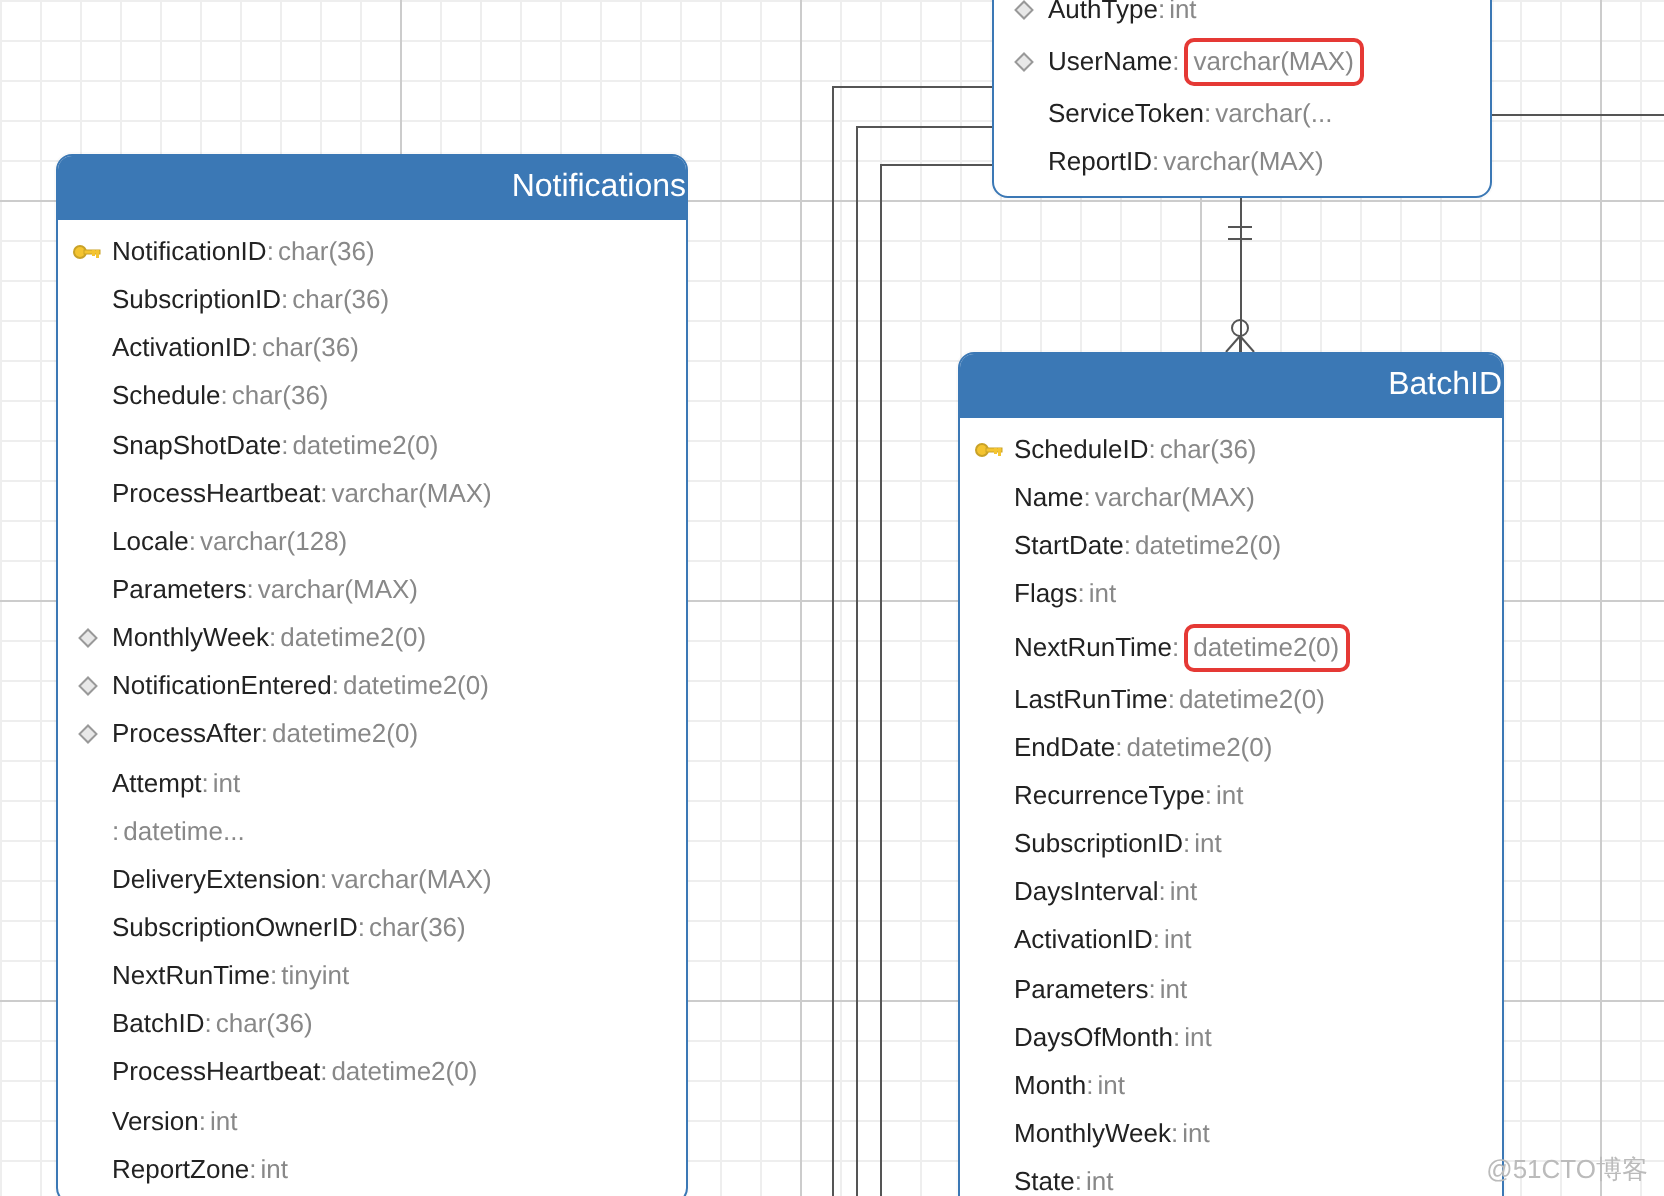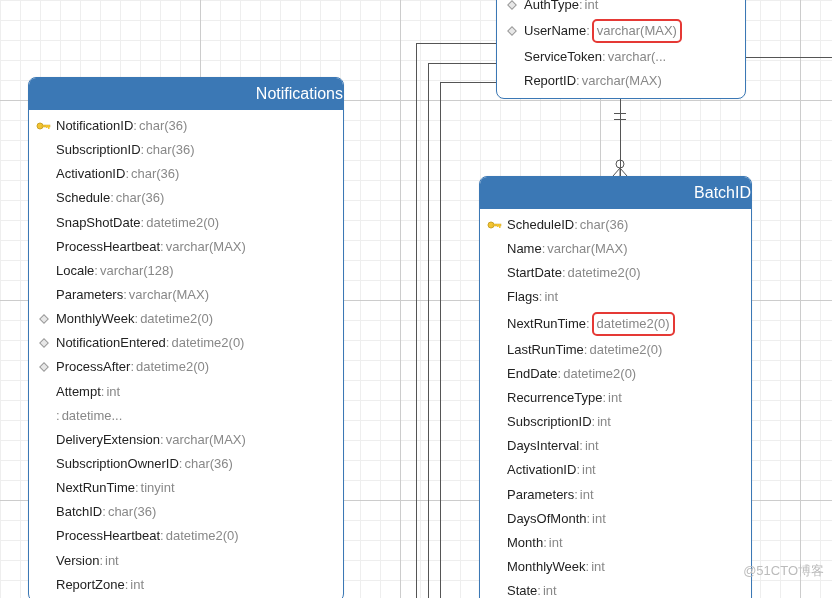--- a/index.html
+++ b/index.html
@@ -9,21 +9,21 @@
 .dark-line-v{position:absolute;width:1px;background:#ccc;top:0;bottom:0}
 .entity{position:absolute;background:#fff;border:1px solid #3b78b5;border-radius:8px;overflow:hidden;box-shadow:0 0 0 1px rgba(0,0,0,0.02)}
 .entity-header{background:#3b78b5;color:#fff;text-align:right;padding:7px 0;font-size:16px;font-weight:400}
 .entity-body{padding:4px 0}
 .row{display:flex;align-items:center;padding:2px 10px 2px 6px;line-height:1.55}
 .icon{width:18px;height:14px;display:inline-flex;align-items:center;justify-content:center;margin-right:3px;flex-shrink:0}
 .col-name{color:#222}
 .col-type{color:#888;margin-left:2px}
 .colon{color:#888}
 .redbox{border:2px solid #e53935;border-radius:5px;padding:0 3px;margin-left:2px}
-.watermark{position:absolute;right:8px;bottom:18px;color:#bbb;font-size:13px}
+.watermark{position:absolute;right:8px;bottom:4px;color:#bbb;font-size:13px}
 .line{position:absolute;background:#555}
 .hl{height:1px}
 .vl{width:1px}
 </style>
 </head>
 <body>
 
 <div class="grid"></div>
 <div class="dark-line-h" style="top:100px"></div>
 <div class="dark-line-h" style="top:300px"></div>

